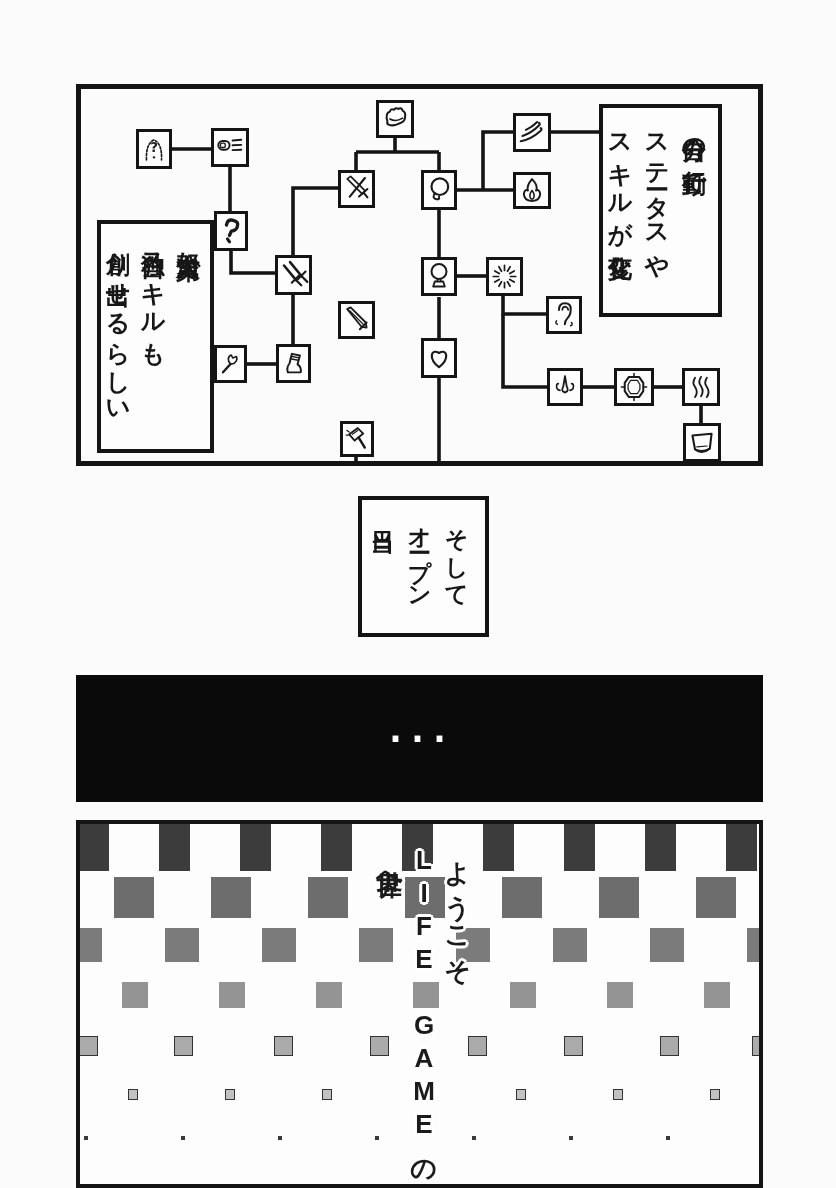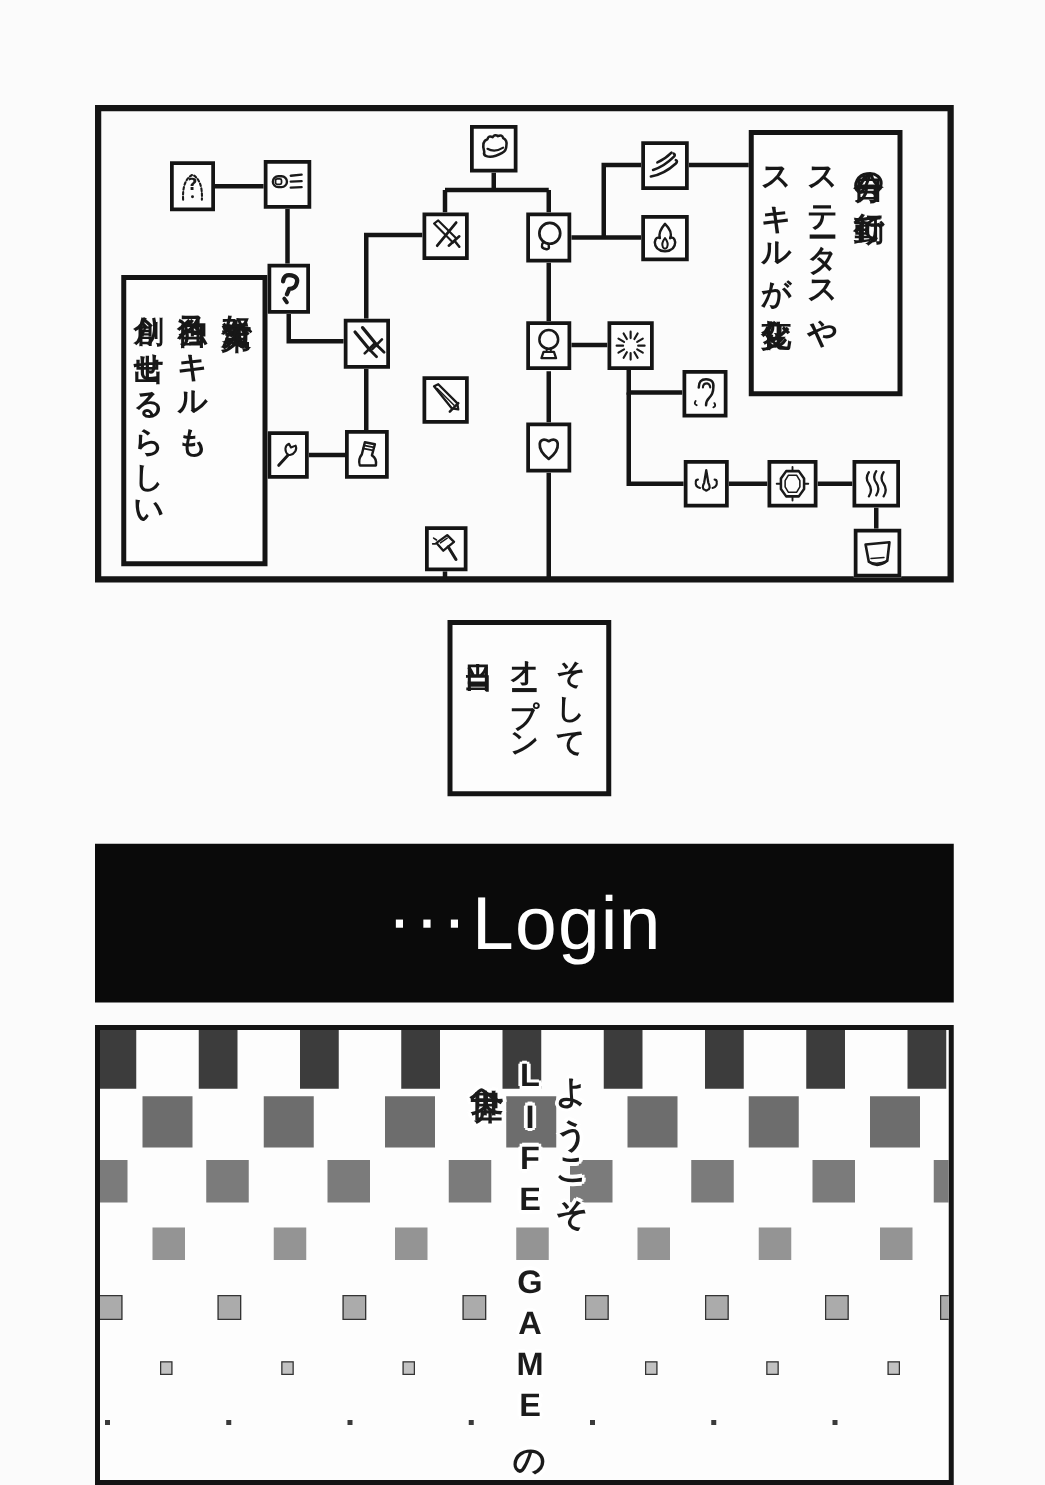--- a/index.html
+++ b/index.html
@@ -223,21 +223,20 @@
         </svg>
       </div>
     </div>
 
   <div id="interlude" class="vtext" style="left: 358px; top: 496px; width: 131px; height: 141px;">そして
 オープン
 当日</div>
 
   <div id="login" style="left: 76px; top: 675px; width: 687px; height: 127px; background: rgb(10, 10, 10); color: rgb(255, 255, 255);">
       <span class="dots">···</span>
-      <span>Login</span>
     </div>
 
   <div id="welcome-frame" class="frame" style="left: 76px; top: 820px; width: 687px; height: 368px;">
     <div id="squares">
         <div class="sq" style="left: -2px; top: 0px; width: 31px; height: 47px; background: rgb(60, 60, 60);"></div>
         <div class="sq" style="left: 79px; top: 0px; width: 31px; height: 47px; background: rgb(60, 60, 60);"></div>
         <div class="sq" style="left: 160px; top: 0px; width: 31px; height: 47px; background: rgb(60, 60, 60);"></div>
         <div class="sq" style="left: 241px; top: 0px; width: 31px; height: 47px; background: rgb(60, 60, 60);"></div>
         <div class="sq" style="left: 322px; top: 0px; width: 31px; height: 47px; background: rgb(60, 60, 60);"></div>
         <div class="sq" style="left: 403px; top: 0px; width: 31px; height: 47px; background: rgb(60, 60, 60);"></div>

